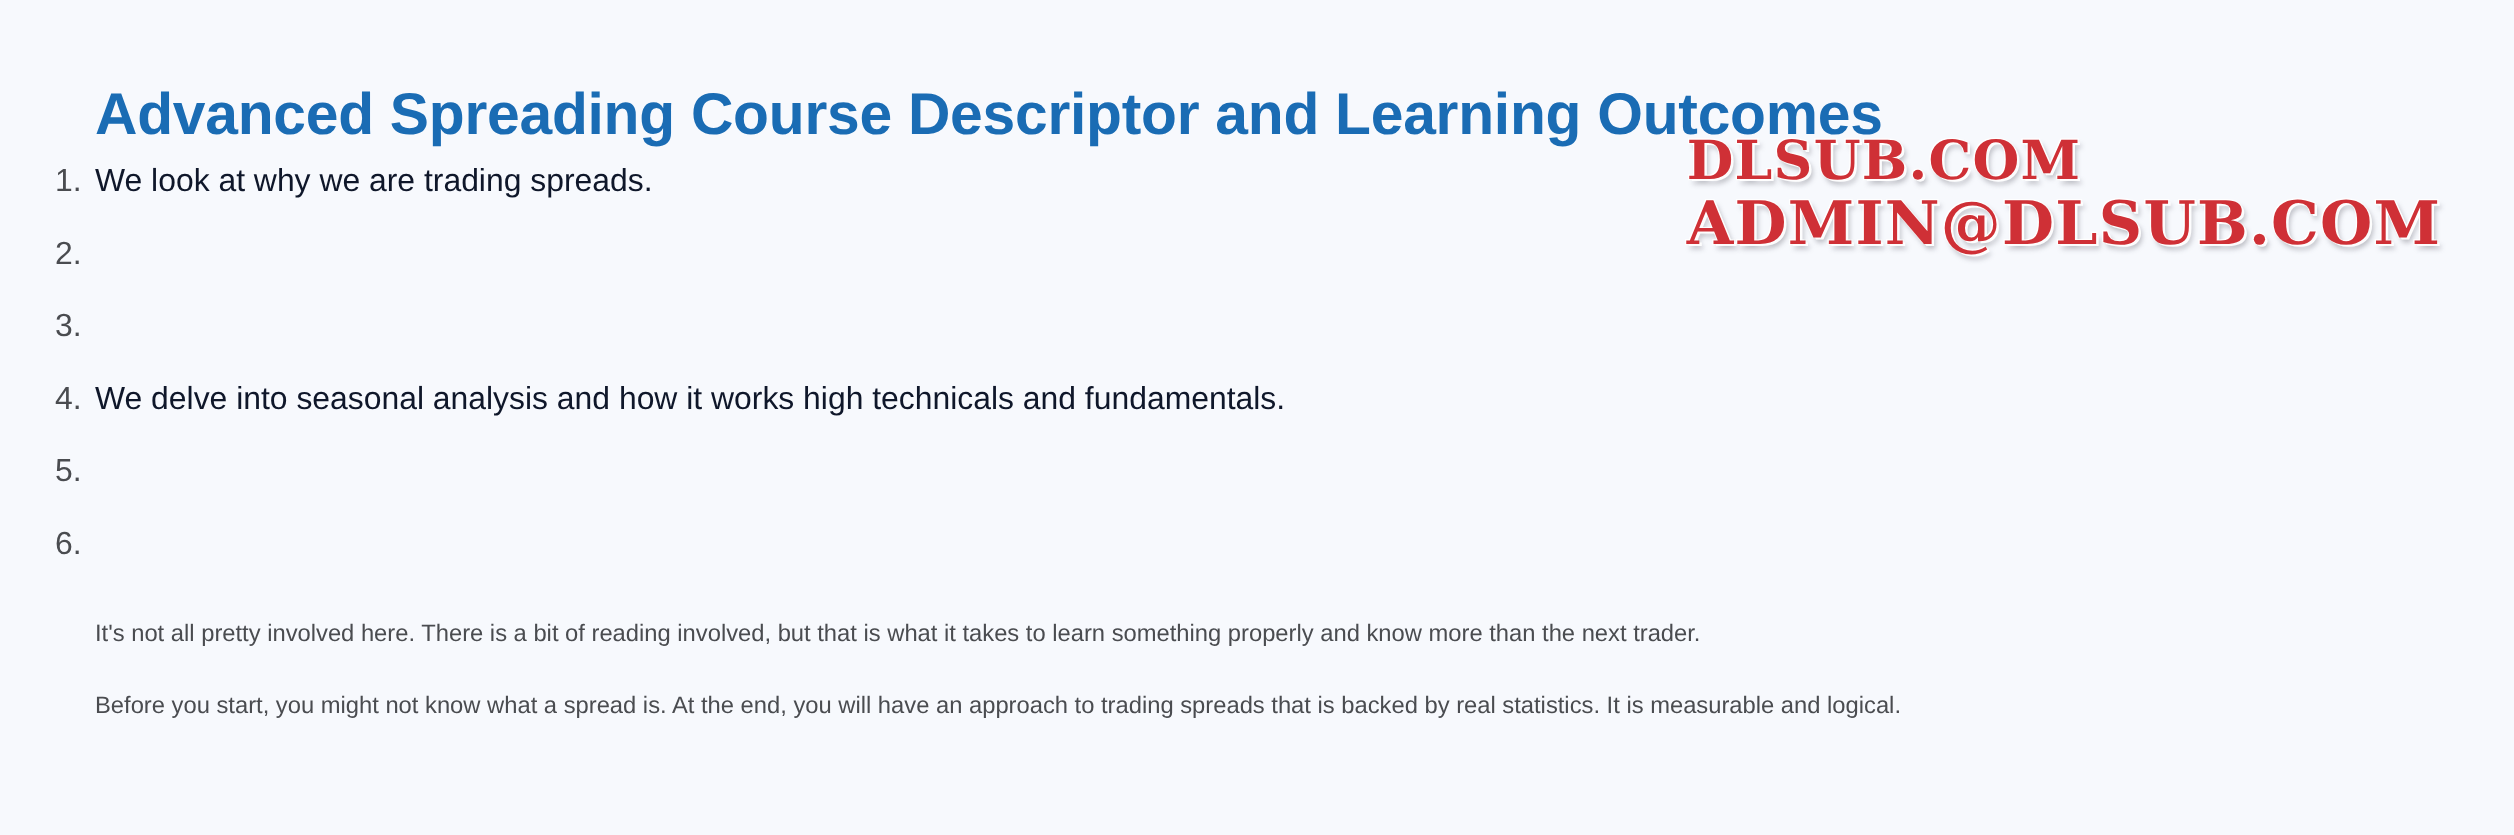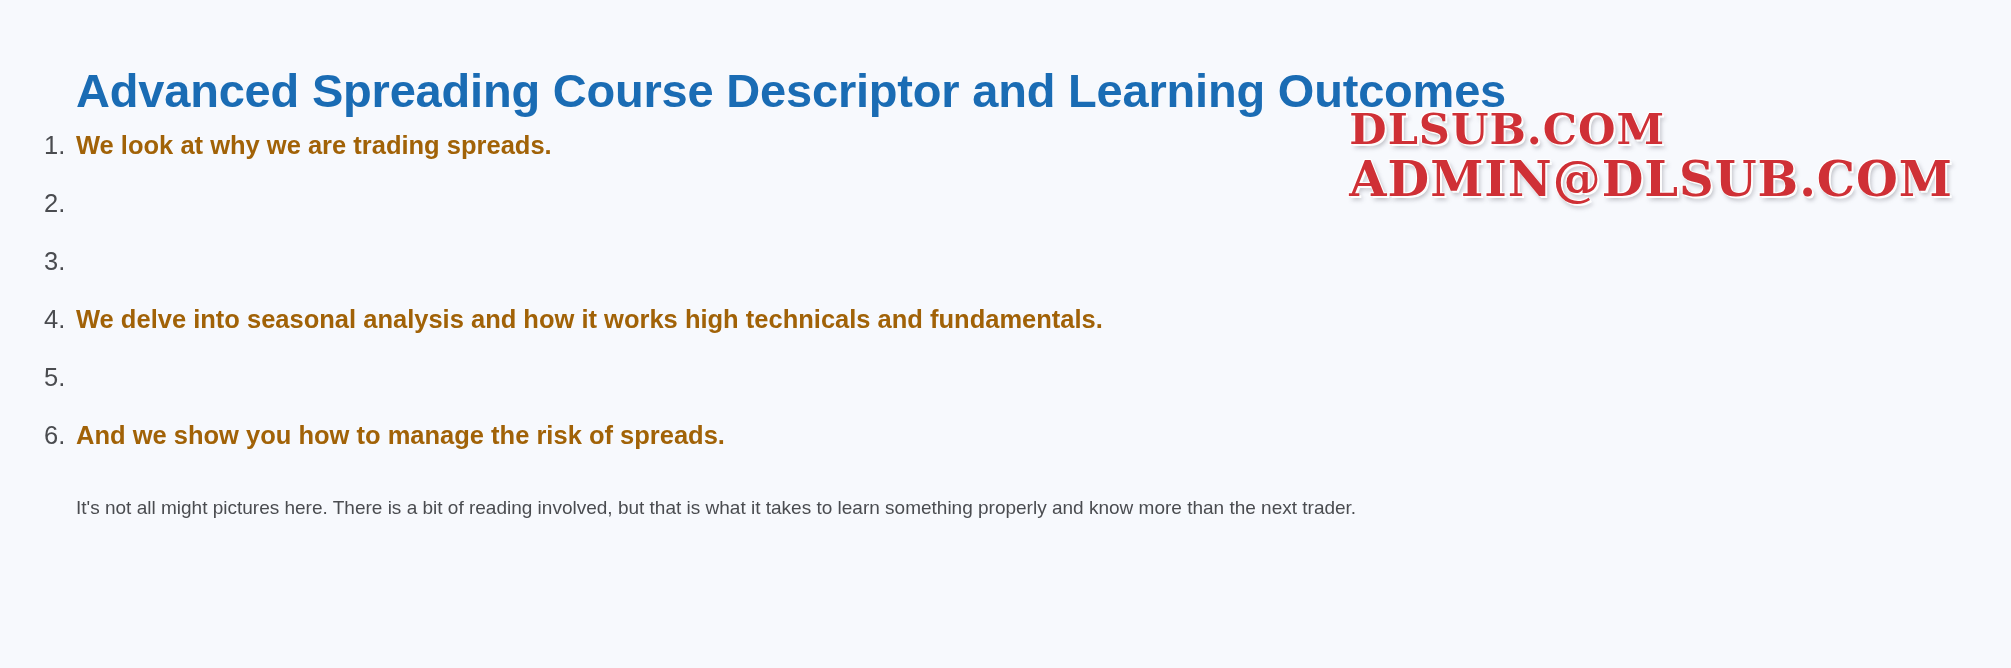--- a/index.html
+++ b/index.html
@@ -56,22 +56,21 @@
     margin-bottom: 27px;
     white-space: nowrap;
   }
   .outcome-num {
     width: 32px;
     flex: 0 0 32px;
     text-align: left;
     color: #4a4c50;
   }
   .outcome-text {
-    color: #a16207;
-    font-weight: bold;
+    color: #0f172a;
   }
 
   
   .paragraph-block {
     position: absolute;
     left: 76px;
     top: 496px;
     width: 1910px;
   }
   .para {
@@ -133,26 +132,26 @@
     </li>
     <li class="outcome-item">
       <span class="outcome-num">4.</span>
       <span class="outcome-text">We delve into seasonal analysis and how it works high technicals and fundamentals.</span>
     </li>
     <li class="outcome-item">
       <span class="outcome-num">5.</span>
     </li>
     <li class="outcome-item">
       <span class="outcome-num">6.</span>
-      <span class="outcome-text">And we show you how to manage the risk of spreads.</span>
     </li>
   </ol>
 
   <div class="paragraph-block">
-    <p class="para">It's not all might pictures here. There is a bit of reading involved, but that is what it takes to learn something properly and know more than the next trader.</p>
+    <p class="para">It's not all pretty involved here. There is a bit of reading involved, but that is what it takes to learn something properly and know more than the next trader.</p>
+    <p class="para">Before you start, you might not know what a spread is. At the end, you will have an approach to trading spreads that is backed by real statistics. It is measurable and logical.</p>
   </div>
 
   <div class="watermark">
     <div class="wm-line wm-line-1">DLSUB.COM</div>
     <div class="wm-line wm-line-2">ADMIN@DLSUB.COM</div>
   </div>
 
 </div>
 
 </body></html>

